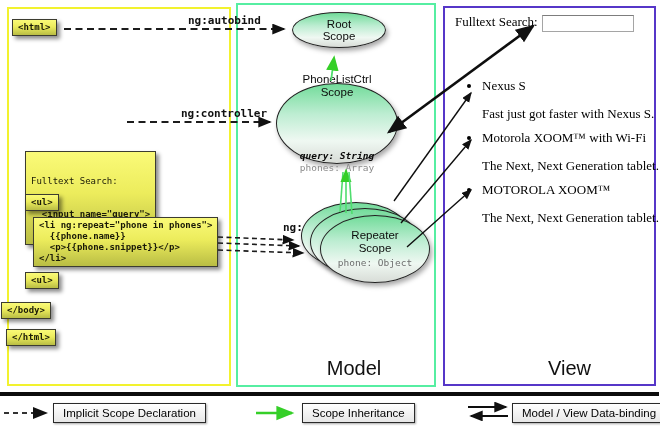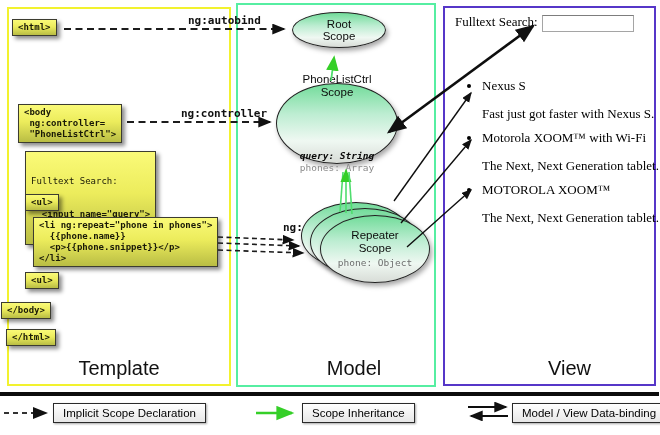--- a/index.html
+++ b/index.html
@@ -64,23 +64,20 @@
 </head>
 <body>
 
 <div class="stage">
 
   <div class="panel panel-template"></div>
   <div class="panel panel-model"></div>
   <div class="panel panel-view"></div>
 
   <div class="codebox" style="left:12px;top:19px;text-align:right;">&lt;html&gt;</div>
-  <div class="codebox" style="left:18px;top:104px;">&lt;body
- ng:controller=
- "PhoneListCtrl"&gt;</div>
   <div class="codebox" style="left:25px;top:151px;">
     <span class="norm">Fulltext Search:</span>
     <span class="bold">  &lt;input name="query"&gt;</span>
   </div>
   <div class="codebox" style="left:25px;top:194px;">&lt;ul&gt;</div>
   <div class="codebox" style="left:33px;top:217px;">&lt;li ng:repeat="phone in phones"&gt;
   {{phone.name}}
   &lt;p&gt;{{phone.snippet}}&lt;/p&gt;
 &lt;/li&gt;</div>
   <div class="codebox" style="left:25px;top:272px;">&lt;ul&gt;</div>
@@ -122,21 +119,20 @@
     <li>
       <span class="vtitle">Motorola XOOM™ with Wi-Fi</span>
       <span class="vdesc">The Next, Next Generation tablet.</span>
     </li>
     <li>
       <span class="vtitle">MOTOROLA XOOM™</span>
       <span class="vdesc">The Next, Next Generation tablet.</span>
     </li>
   </ul>
 
-  <div class="panel-label lbl-template">Template</div>
   <div class="panel-label lbl-model">Model</div>
   <div class="panel-label lbl-view">View</div>
 
   <div class="sep-line"></div>
 
   <div class="legendbox lg-inherit">Scope Inheritance</div>
   <div class="legendbox lg-implicit">Implicit Scope Declaration</div>
   <div class="legendbox lg-binding">Model / View Data-binding</div>
 
   <svg class="overlay" viewBox="0 0 660 435">

